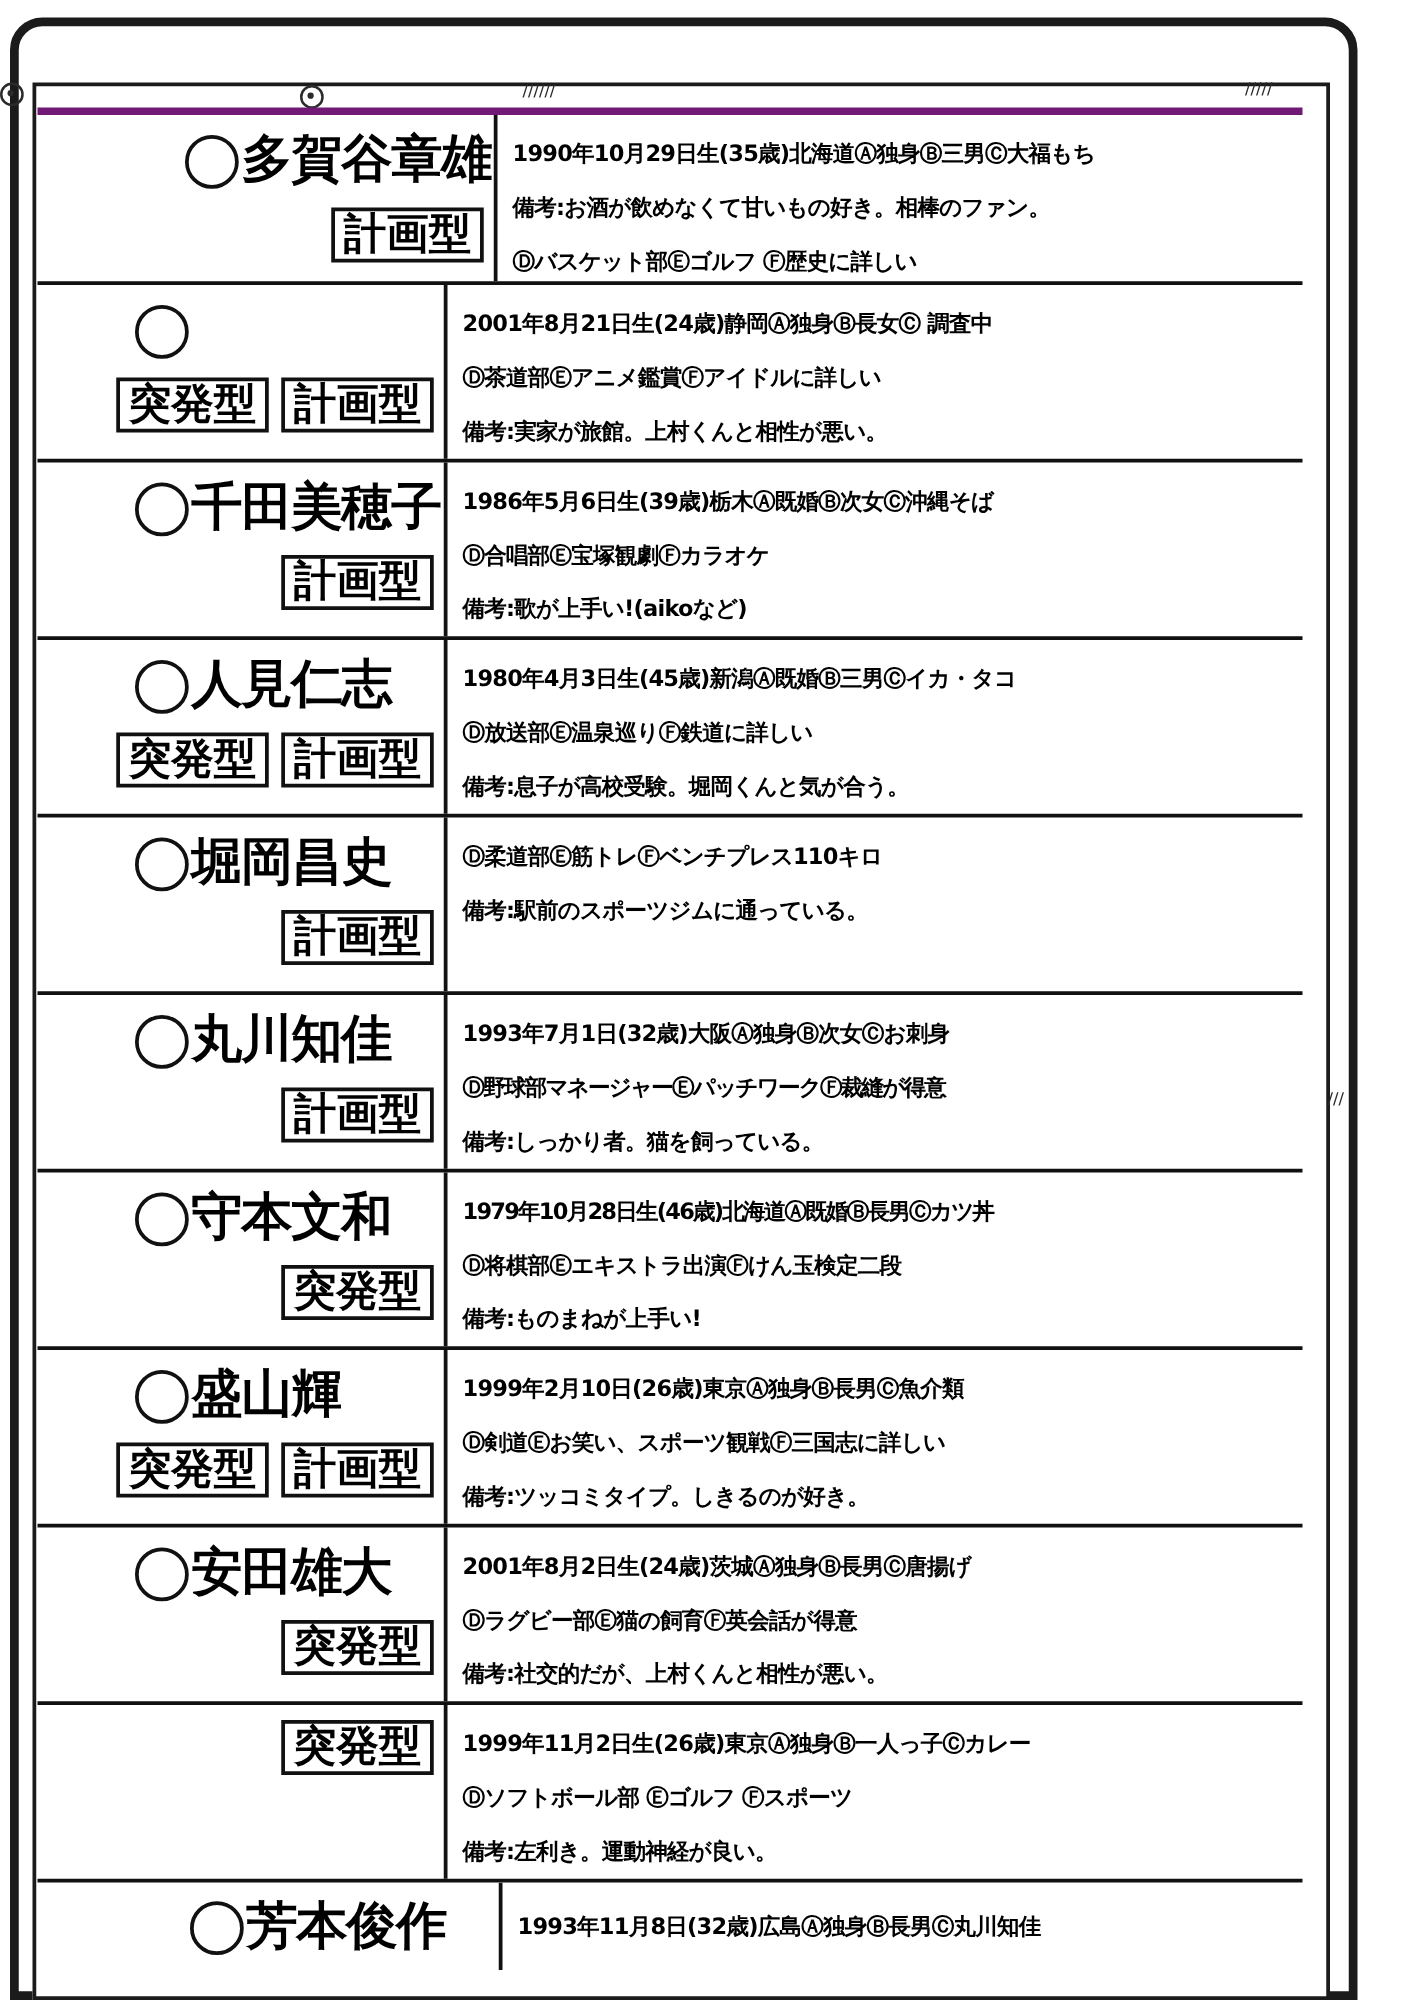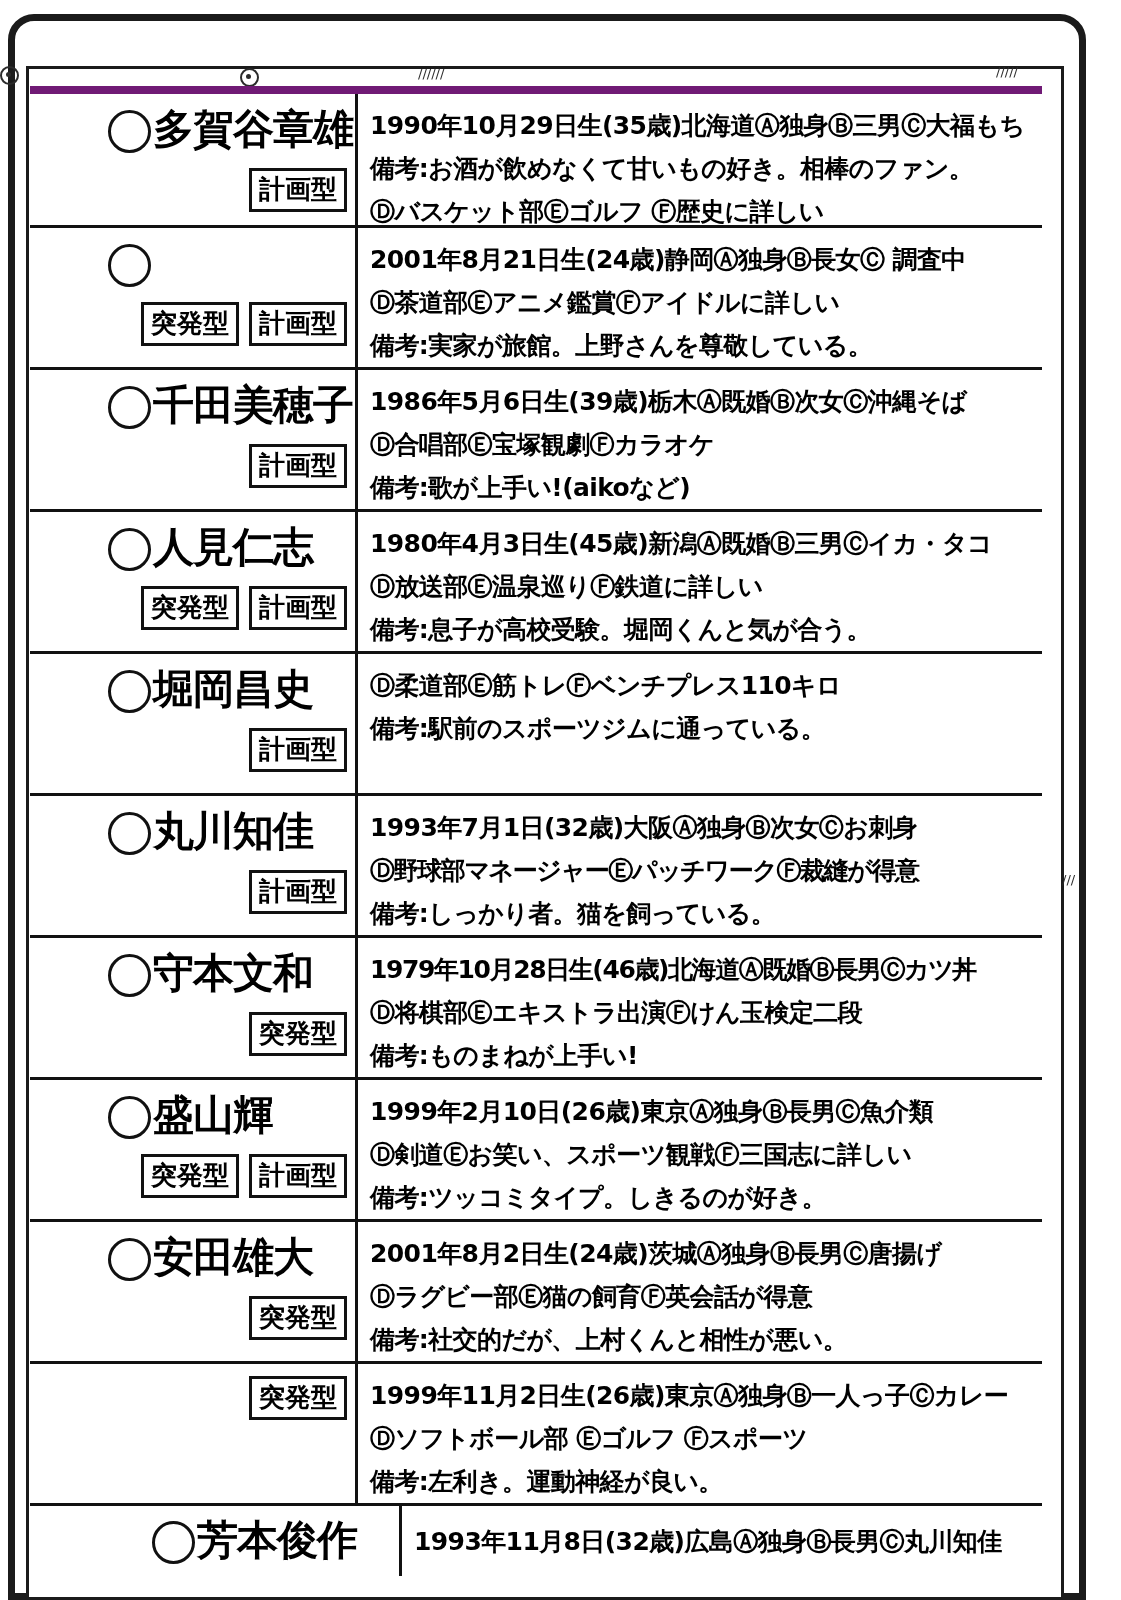--- a/index.html
+++ b/index.html
@@ -80,21 +80,21 @@
     border-collapse: collapse;
   }
   .row {
     position: relative;
     border-bottom: 3px solid #111;
     height: 142px;
     box-sizing: border-box;
     display: flex;
     align-items: stretch;
   }
-  .row:first-child { border-top: 8px solid #701a75; }
+  .row:first-child { border-top: 6px solid #701a75; padding-left: 40px; }
 
   .name-cell {
     width: 325px;
     min-width: 325px;
     position: relative;
     padding: 4px 0 0 0;
     box-sizing: border-box;
   }
   .name-line {
     display: flex;
@@ -122,38 +122,38 @@
     display: flex;
     justify-content: flex-end;
     gap: 10px;
     padding-right: 8px;
     margin-top: 8px;
   }
   .tag {
     border: 3px solid #111;
     font-family: "DejaVu Sans", sans-serif;
     font-weight: bold;
-    font-size: 26px;
+    font-size: 34px;
     line-height: 30px;
     padding: 3px 7px 5px 7px;
     white-space: nowrap;
   }
 
   .info-cell {
     flex: 1 1 auto;
     border-left: 3px solid #111;
     padding: 10px 6px 6px 12px;
     box-sizing: border-box;
     display: flex;
     flex-direction: column;
     justify-content: flex-start;
   }
   .info-line {
     font-family: "DejaVu Sans", sans-serif;
-    font-size: 25px;
+    font-size: 18px;
     font-weight: bold;
     line-height: 43px;
     letter-spacing: -0.6px;
     white-space: nowrap;
   }
   .info-line.thin { letter-spacing: -1.4px; }
 
   
   .row.partial {
     height: 70px;
@@ -204,21 +204,21 @@
         <div class="check-circle"></div>
       </div>
       <div class="tags">
         <div class="tag">突発型</div>
         <div class="tag">計画型</div>
       </div>
     </div>
     <div class="info-cell">
       <div class="info-line">2001年8月21日生(24歳)静岡Ⓐ独身Ⓑ長女Ⓒ 調査中</div>
       <div class="info-line">Ⓓ茶道部Ⓔアニメ鑑賞Ⓕアイドルに詳しい</div>
-      <div class="info-line">備考:実家が旅館。上野さんを尊敬している。</div>
+      <div class="info-line">備考:実家が旅館。上村くんと相性が悪い。</div>
     </div>
   </div>
 
   <div class="row">
     <div class="name-cell">
       <div class="name-line">
         <div class="check-circle"></div>
         <div class="person-name">千田美穂子</div>
       </div>
       <div class="tags">

